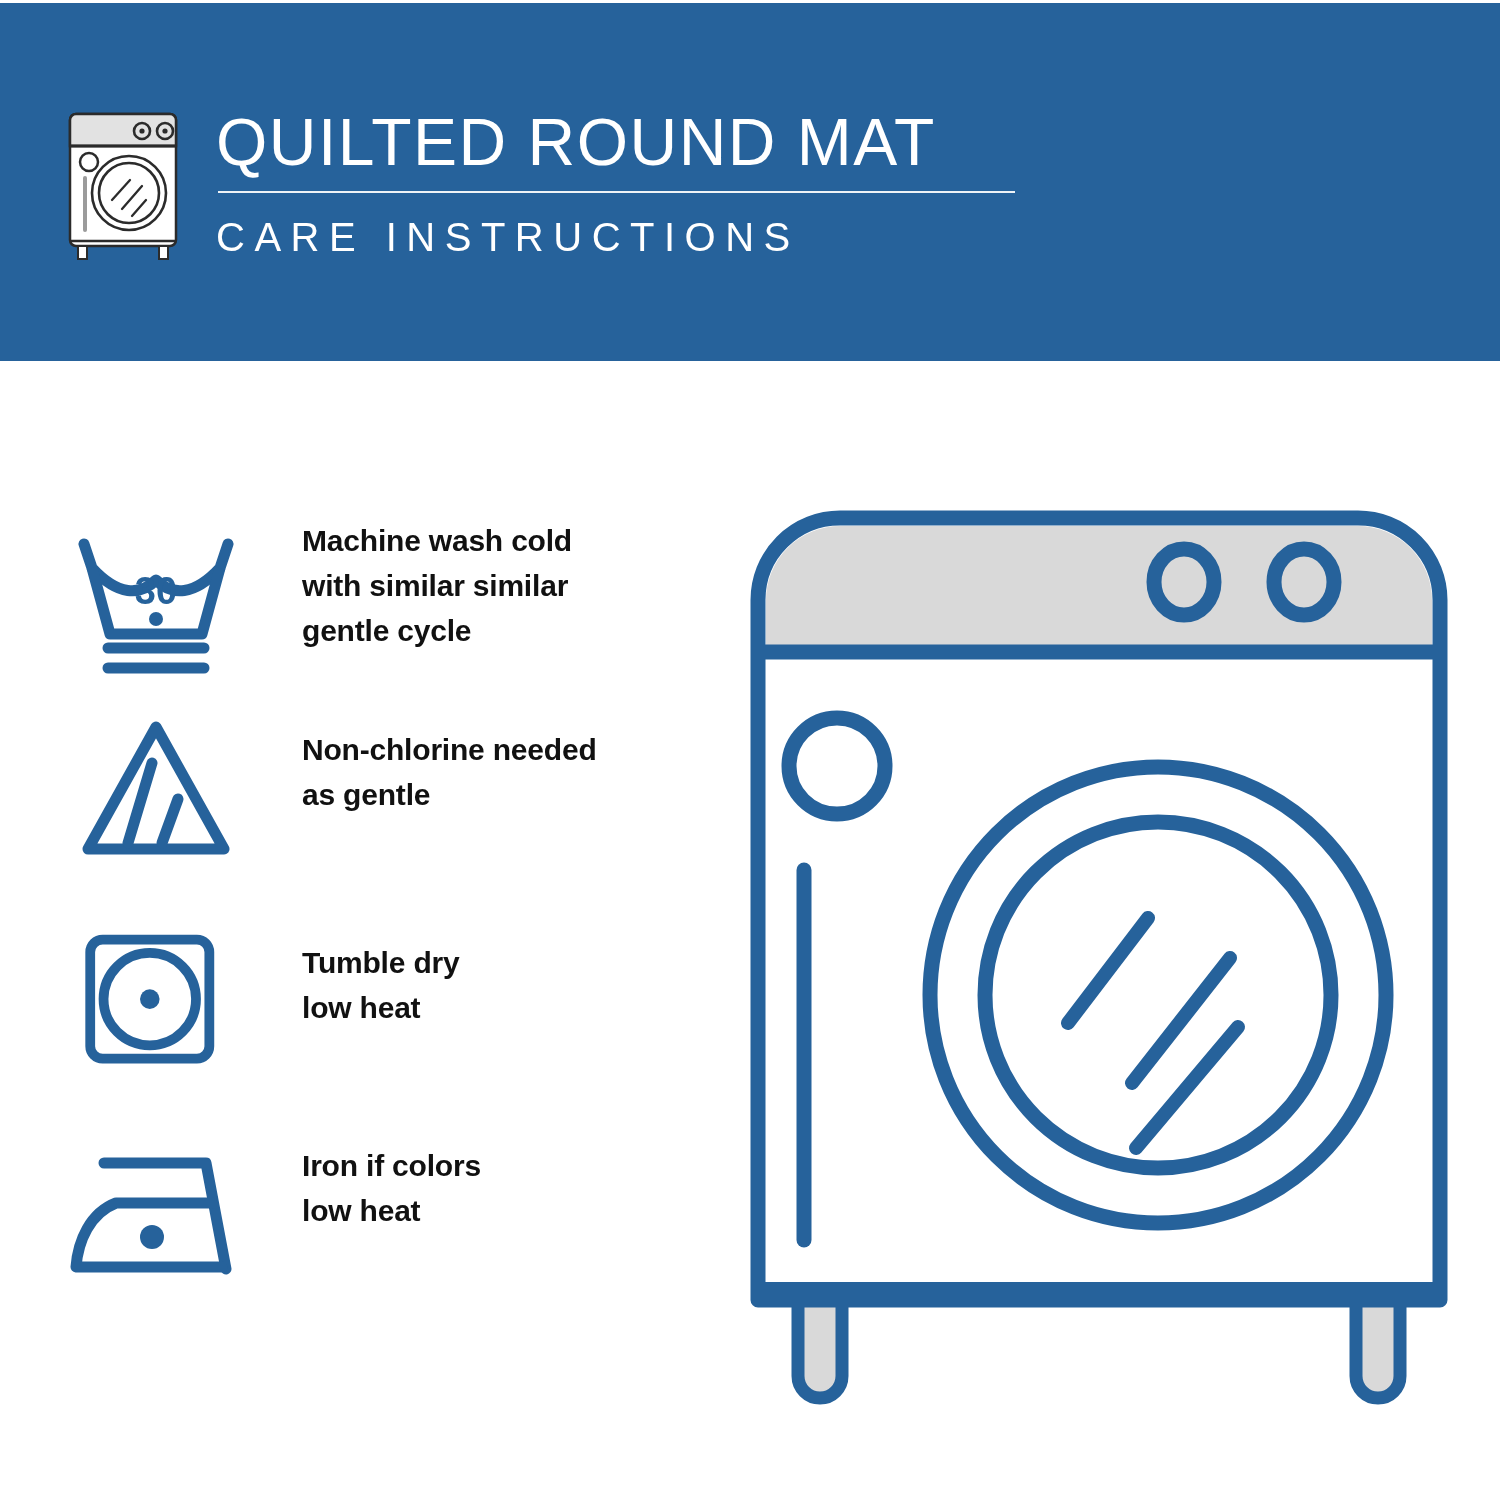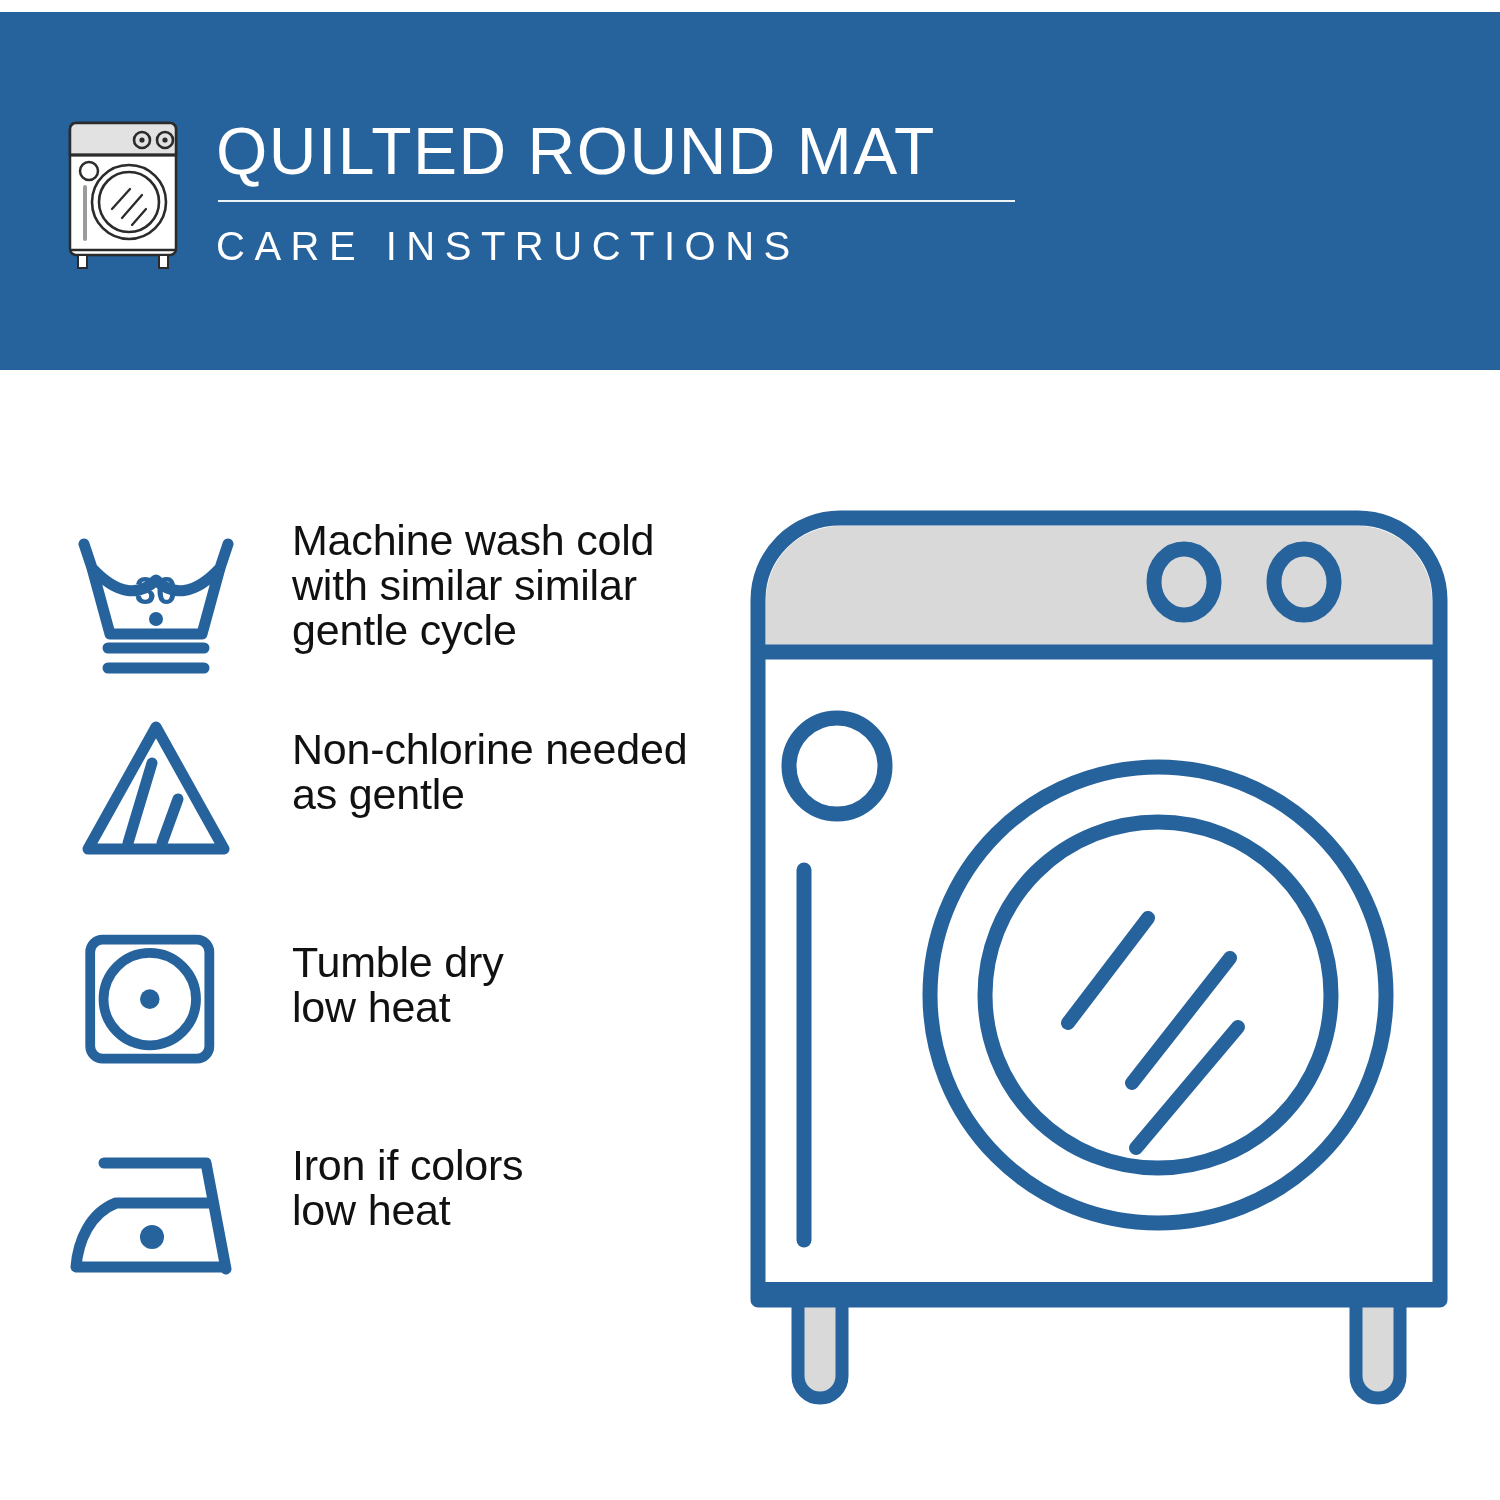--- a/index.html
+++ b/index.html
@@ -15,21 +15,21 @@
     width: 1500px;
     height: 1500px;
     background: #ffffff;
     overflow: hidden;
   }
 
   
   #header-band {
     position: absolute;
     left: 0;
-    top: 12px;
+    top: 3px;
     width: 1500px;
     height: 358px;
     background: #26629b;
   }
   #header-icon {
     position: absolute;
     left: 62px;
     top: 105px;
     width: 130px;
     height: 155px;
@@ -79,27 +79,27 @@
   }
   .instruction-symbol {
     position: absolute;
     left: 62px;
     top: 0;
     width: 180px;
     height: 170px;
   }
   .instruction-label {
     position: absolute;
-    left: 292px;
+    left: 302px;
     top: 0;
     width: 400px;
     color: #111111;
     font-family: "Liberation Sans", sans-serif;
-    font-weight: 400;
-    font-size: 43px;
+    font-weight: 700;
+    font-size: 30px;
     line-height: 45px;
     letter-spacing: -0.2px;
   }
   .instruction-label .ln { display: block; }
 
   
   #row-wash .instruction-label  { top: 48px; }
   #row-bleach .instruction-label{ top: 42px; }
   #row-dry .instruction-label   { top: 40px; }
   #row-iron .instruction-label  { top: 28px; }

